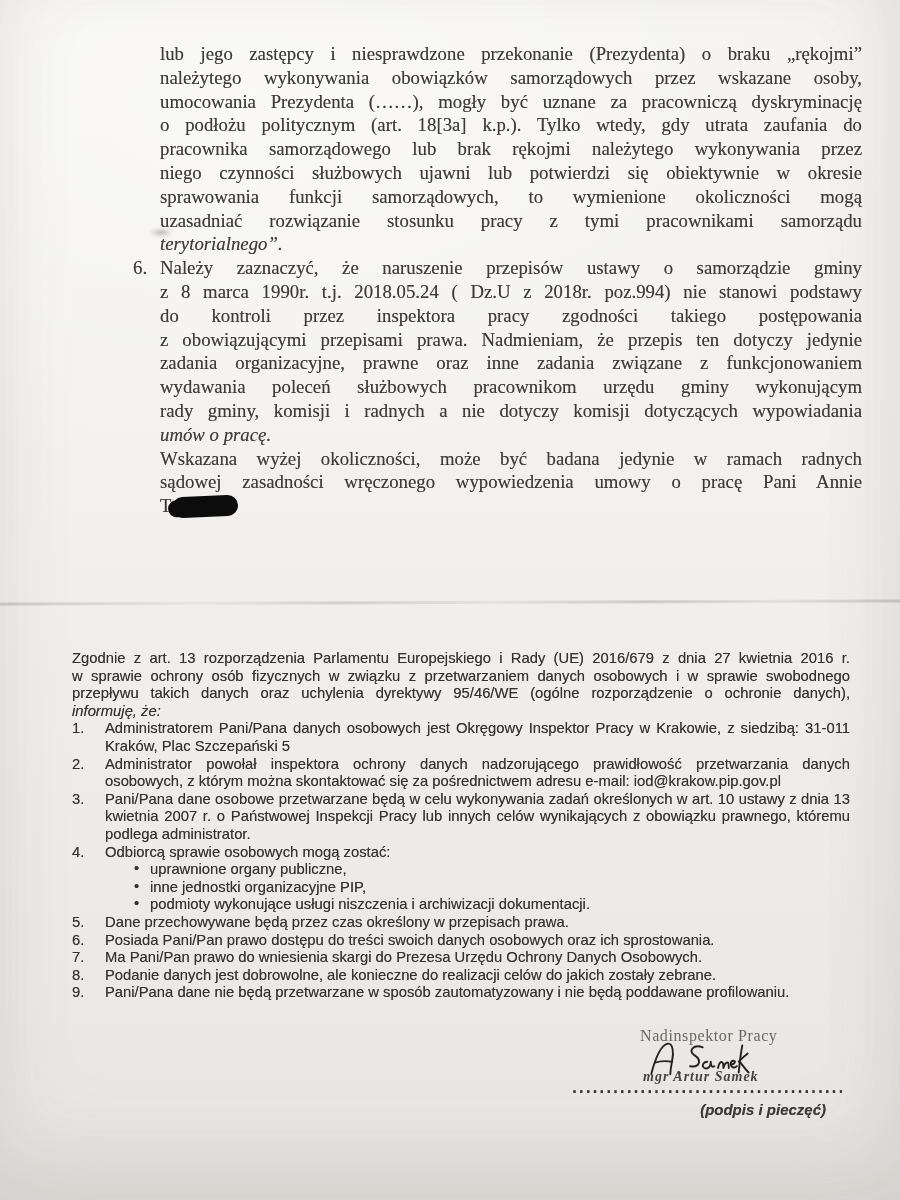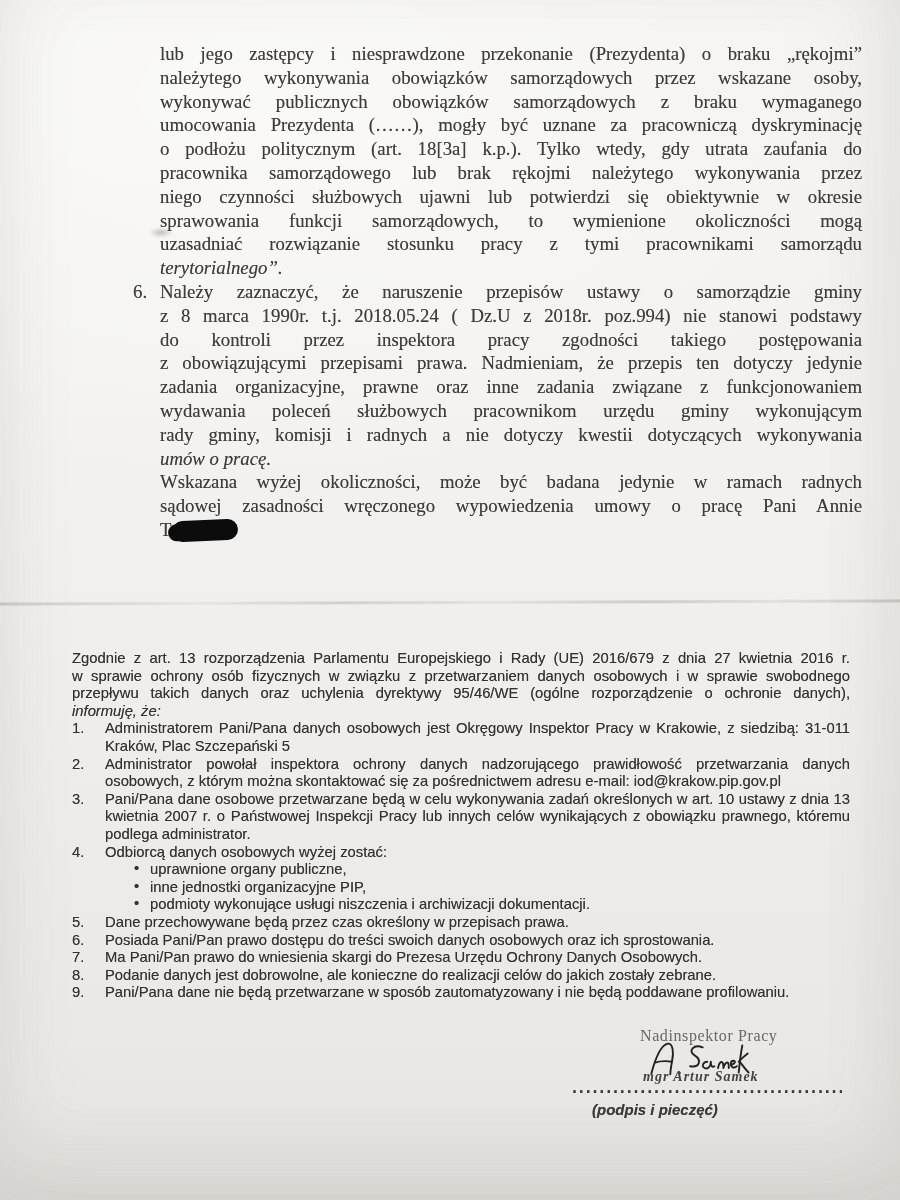--- a/index.html
+++ b/index.html
@@ -90,60 +90,59 @@
     font-size: 14px; color: #474440; letter-spacing: 1px;
   }
   .sig-dots {
     position: absolute; left: 570px; top: 1079px; width: 272px;
     font-family: "DejaVu Sans Mono", monospace;
     font-weight: bold; font-size: 15px; letter-spacing: -2.2px;
     color: #3a3835; overflow: hidden; white-space: nowrap;
   }
   .sig-caption {
     position: absolute; left: 592px; top: 1101px; width: 234px;
-    text-align: left;
+    text-align: right;
     font-family: "Liberation Sans", sans-serif;
     font-style: italic; font-weight: bold;
     font-size: 15px; color: #3c3a37;
     text-shadow: 0 0 0.4px rgba(60,58,55,0.6);
   }
 </style>
 </head>
 <body>
 
 <div class="page">
 
   <div class="scan-smudge"></div>
 
   <div class="legal-block">
     <div class="para lines">
 
     <div class="jline">lub jego zastępcy i niesprawdzone przekonanie (Prezydenta) o braku „rękojmi”</div>
         <div class="jline">należytego wykonywania obowiązków samorządowych przez wskazane osoby,</div>
-        <div class="jline">wykonywać publicznych obowiązków samorządowych z braku wymaganego</div>
         <div class="jline">umocowania Prezydenta (……), mogły być uznane za pracowniczą dyskryminację</div>
         <div class="jline">o podłożu politycznym (art. 18[3a] k.p.). Tylko wtedy, gdy utrata zaufania do</div>
         <div class="jline">pracownika samorządowego lub brak rękojmi należytego wykonywania przez</div>
         <div class="jline">niego czynności służbowych ujawni lub potwierdzi się obiektywnie w okresie</div>
         <div class="jline">sprawowania funkcji samorządowych, to wymienione okoliczności mogą</div>
         <div class="jline">uzasadniać rozwiązanie stosunku pracy z tymi pracownikami samorządu</div>
         <div class="jline">terytorialnego”.</div>
       </div>
 
     <div class="para item6">
       <span class="item-no">6.</span>
       <div class="lines">
 
       <div class="jline">Należy zaznaczyć, że naruszenie  przepisów ustawy o samorządzie gminy</div>
           <div class="jline">z 8 marca 1990r. t.j. 2018.05.24 ( Dz.U z 2018r. poz.994)  nie stanowi podstawy</div>
           <div class="jline">do kontroli przez inspektora pracy zgodności takiego postępowania</div>
           <div class="jline">z obowiązującymi przepisami prawa. Nadmieniam, że przepis ten dotyczy jedynie</div>
           <div class="jline">zadania organizacyjne, prawne oraz inne zadania związane z funkcjonowaniem</div>
           <div class="jline">wydawania poleceń służbowych pracownikom urzędu gminy wykonującym</div>
-          <div class="jline">rady gminy, komisji i radnych a nie dotyczy kwestii dotyczących wykonywania</div>
+          <div class="jline">rady gminy, komisji i radnych a nie dotyczy komisji dotyczących wypowiadania</div>
           <div class="jline">umów o pracę.</div>
         </div>
     </div>
 
     <div class="para">
       <div class="lines keep-just">
 
       <div class="jline">Wskazana wyżej okoliczności, może być  badana jedynie w ramach radnych</div>
           <div class="jline">sądowej  zasadności wręczonego wypowiedzenia umowy o pracę Pani Annie</div>
         </div>
@@ -171,21 +170,21 @@
     <div class="g-item">
       <span class="g-num">2.</span>
       <span>Administrator powołał inspektora ochrony danych nadzorującego prawidłowość przetwarzania danych osobowych, z którym można skontaktować się za pośrednictwem adresu e-mail: iod@krakow.pip.gov.pl</span>
     </div>
     <div class="g-item">
       <span class="g-num">3.</span>
       <span>Pani/Pana dane osobowe przetwarzane będą w celu wykonywania zadań określonych w art. 10 ustawy z dnia 13 kwietnia 2007 r. o Państwowej Inspekcji Pracy lub innych celów wynikających z obowiązku prawnego, któremu podlega administrator.</span>
     </div>
     <div class="g-item">
       <span class="g-num">4.</span>
-      <span>Odbiorcą danych osobowych wyżej zostać:</span>
+      <span>Odbiorcą sprawie osobowych mogą zostać:</span>
     </div>
     <div>
 
     <div class="g-bullet">uprawnione organy publiczne,</div>
         <div class="g-bullet">inne jednostki organizacyjne PIP,</div>
         <div class="g-bullet">podmioty wykonujące usługi niszczenia i archiwizacji dokumentacji.</div>
       </div>
     <div class="g-item">
       <span class="g-num">5.</span>
       <span>Dane przechowywane będą przez czas określony w przepisach prawa.</span>

